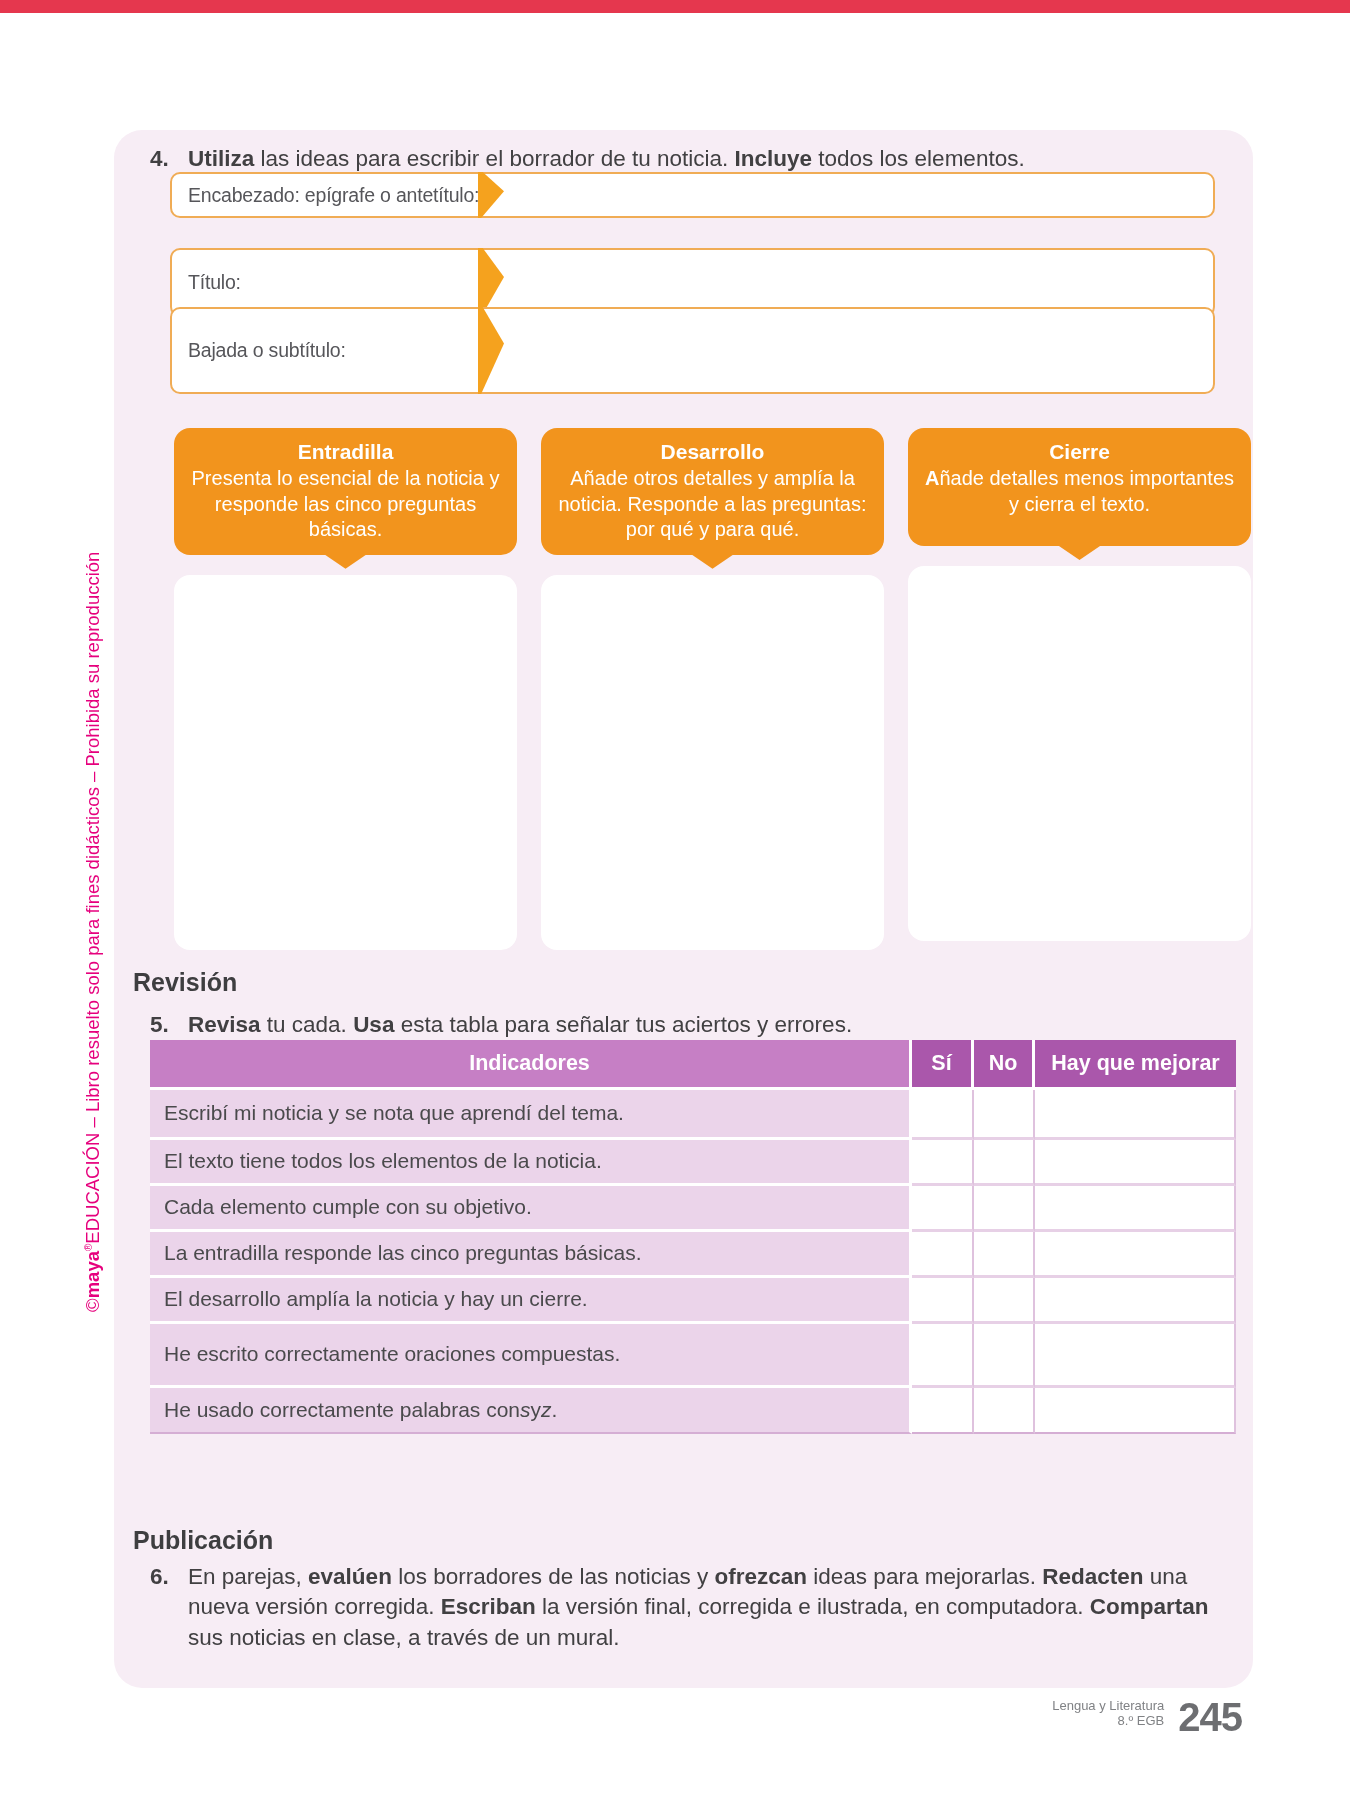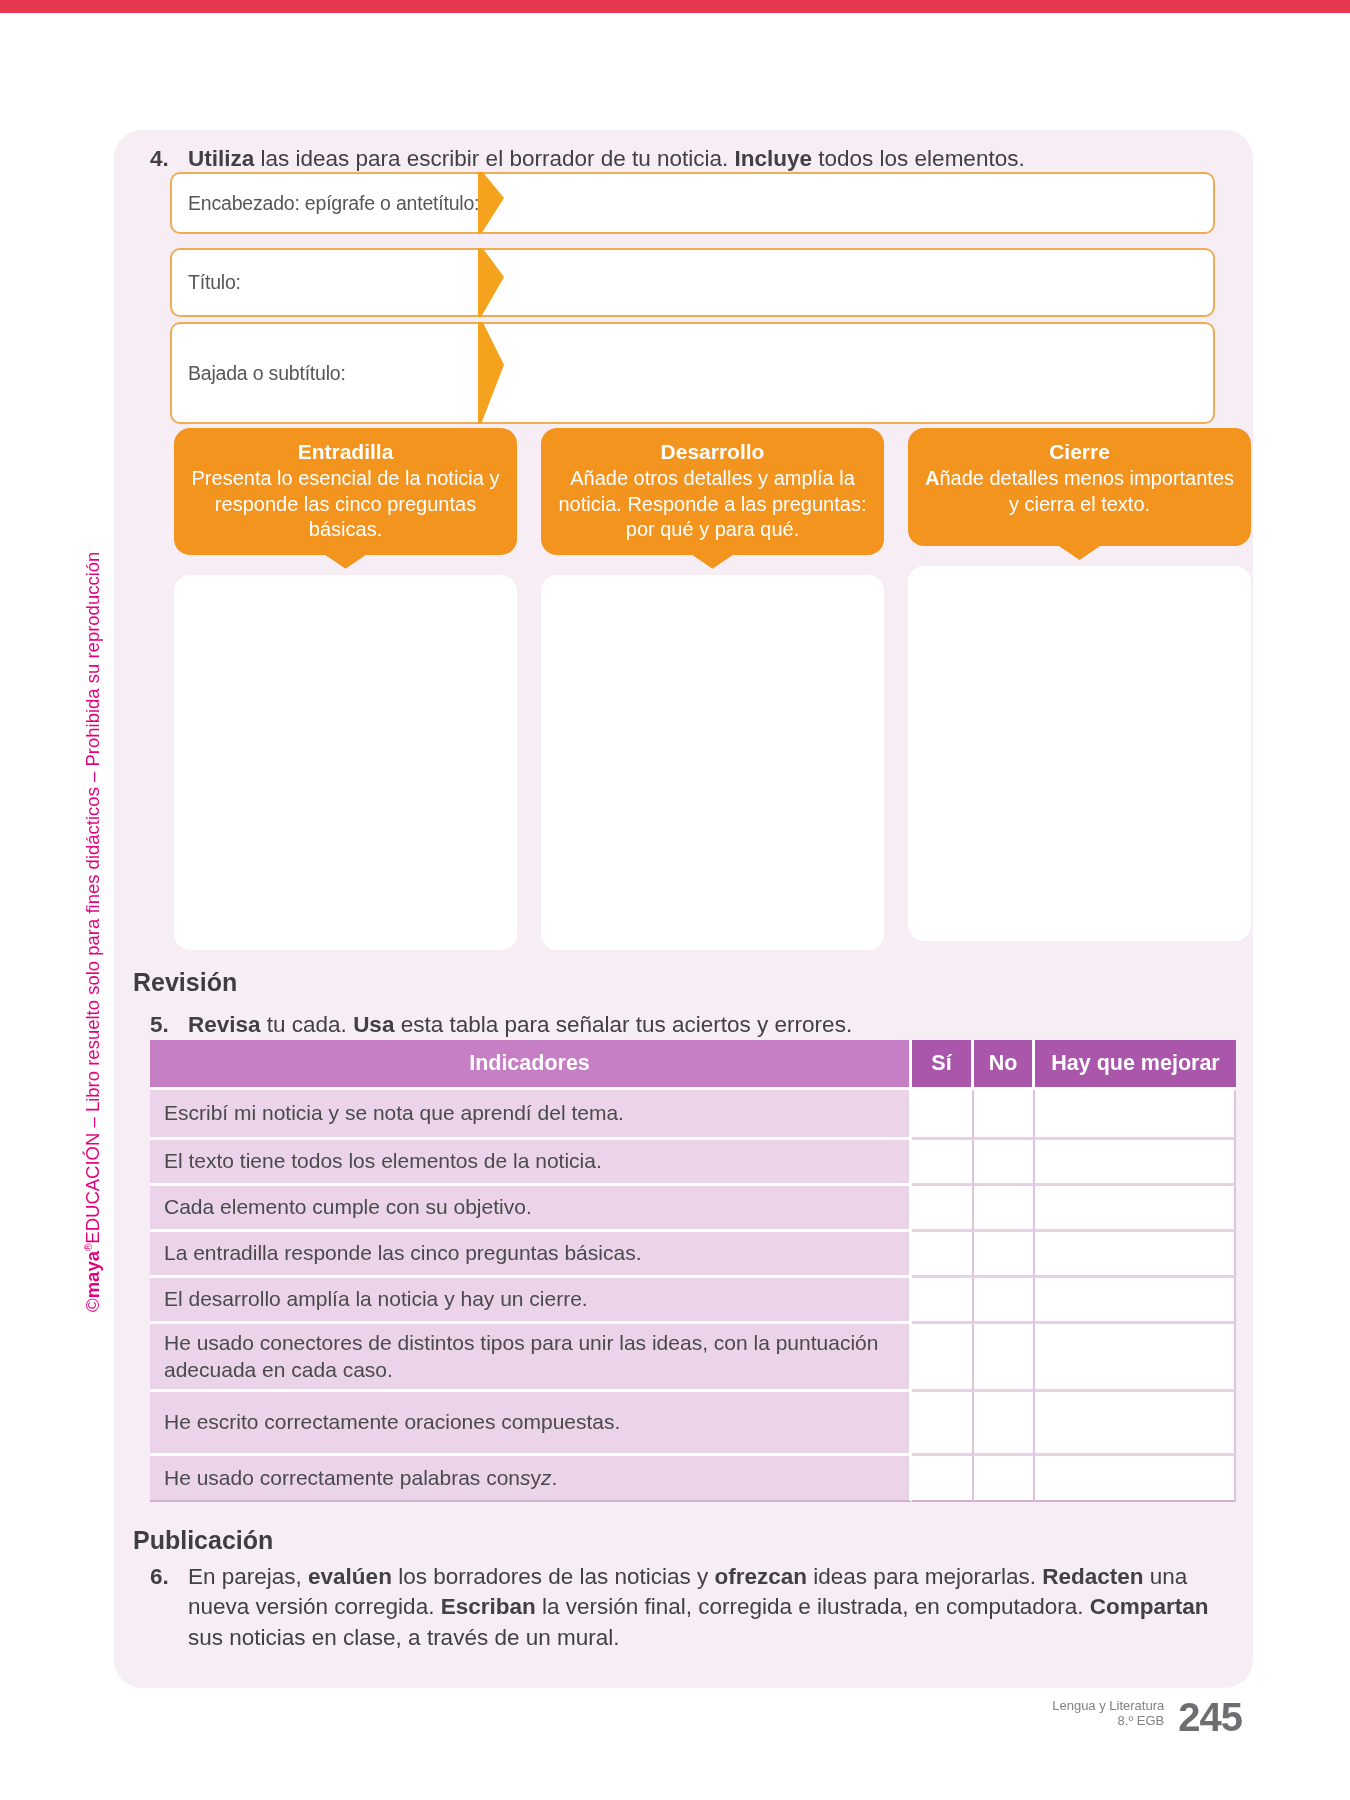--- a/index.html
+++ b/index.html
@@ -68,29 +68,29 @@
   <div class="side-text"><span>©</span><span style="font-weight: bold;">maya</span><sup>®</sup><span>EDUCACIÓN – Libro resuelto solo para fines didácticos – Prohibida su reproducción</span></div>
 
   <div class="panel">
 
     <div class="item item4">
       <span class="num">4.</span>
       <p><span style="font-weight: bold;">Utiliza</span><span> las ideas para escribir el borrador de tu noticia. </span><span style="font-weight: bold;">Incluye</span><span> todos los elementos.</span></p>
     </div>
 
     <div class="fields">
-        <div class="field" style="top: 42px; height: 62px;">
+        <div class="field" style="top: 42px; height: 46px;">
           <span class="label">Encabezado: epígrafe o antetítulo:</span>
           <span class="arrow"></span>
         </div>
         <div class="field" style="top: 118px; height: 69px;">
           <span class="label">Título:</span>
           <span class="arrow"></span>
         </div>
-        <div class="field" style="top: 192px; height: 102px;">
+        <div class="field" style="top: 177px; height: 87px;">
           <span class="label">Bajada o subtítulo:</span>
           <span class="arrow"></span>
         </div>
       </div>
 
     <div class="columns">
         <div class="col">
           <div class="callout">
             <div class="ctitle">Entradilla</div>
             <div class="cbody"><span>Presenta lo esencial de la noticia y responde las cinco preguntas básicas.</span></div>
@@ -165,28 +165,20 @@
           </div>
           <div class="trow">
             <div class="td0" style="min-height: 46px;">
               <span>El desarrollo amplía la noticia y hay un cierre.</span>
             </div>
             <div class="tdc"></div>
             <div class="tdc"></div>
             <div class="tdc"></div>
           </div>
           <div class="trow">
-            <div class="td0" style="min-height: 68px;">
-              <span>He usado conectores de distintos tipos para unir las ideas, con la puntuación adecuada en cada caso.</span>
-            </div>
-            <div class="tdc"></div>
-            <div class="tdc"></div>
-            <div class="tdc"></div>
-          </div>
-          <div class="trow">
             <div class="td0" style="min-height: 64px;">
               <span>He escrito correctamente oraciones compuestas.</span>
             </div>
             <div class="tdc"></div>
             <div class="tdc"></div>
             <div class="tdc"></div>
           </div>
           <div class="trow">
             <div class="td0 lastrow" style="min-height: 46px;">
               <span>He usado correctamente palabras con </span>

